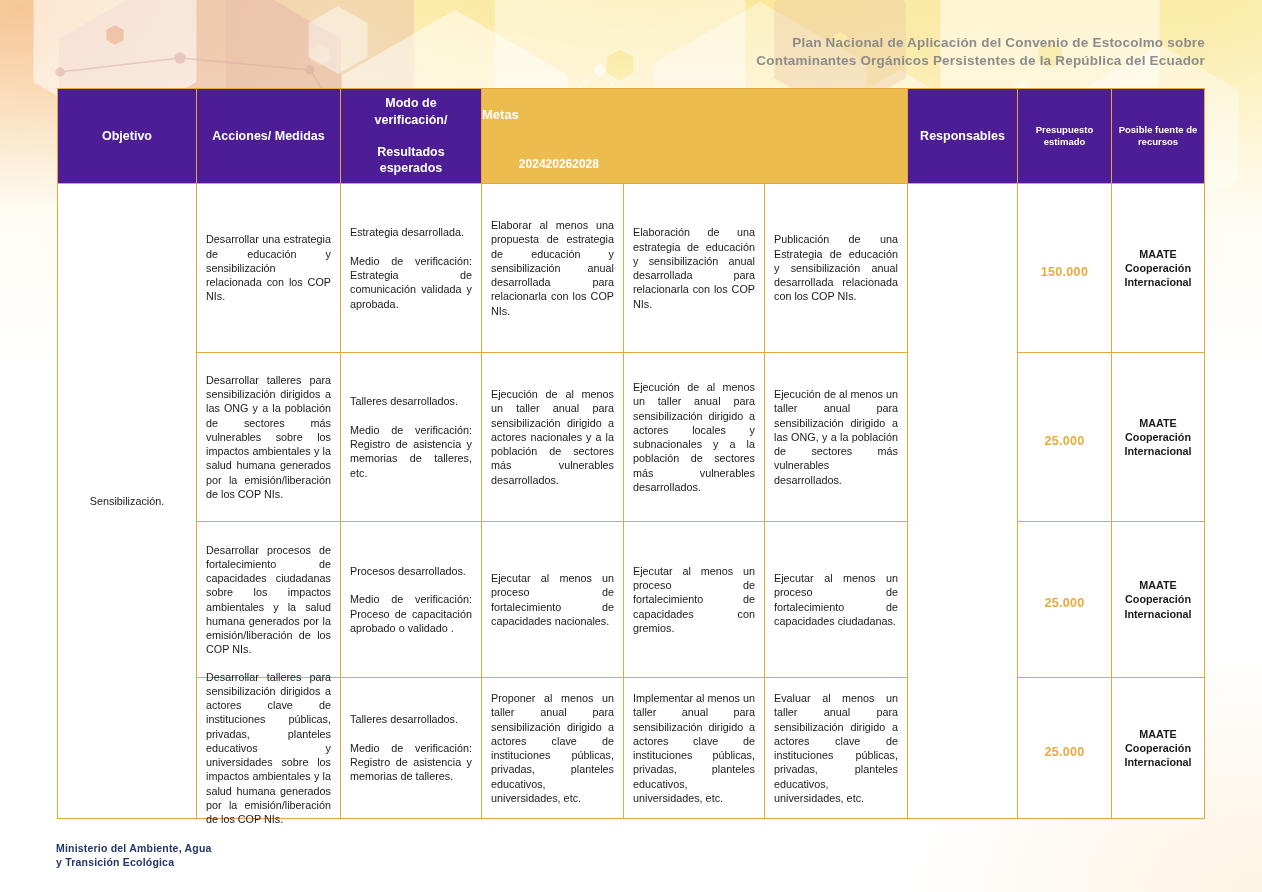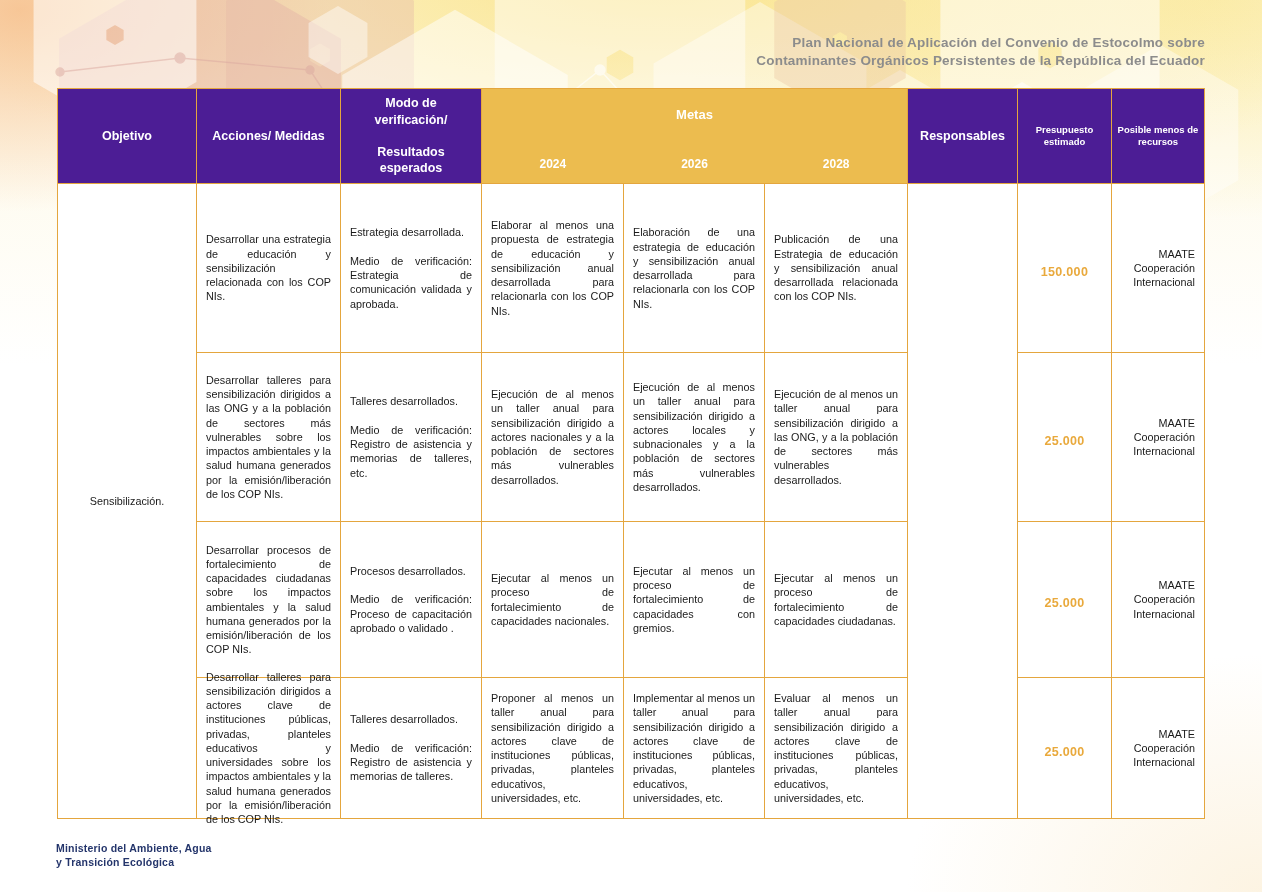--- a/index.html
+++ b/index.html
@@ -47,35 +47,35 @@
   }
   .h{
     background:#4c1d95;color:#ffffff;font-weight:bold;
     display:flex;align-items:center;justify-content:center;
     text-align:center;font-size:12.5px;line-height:1.3;padding:2px 4px;
   }
   .h-small{font-size:9.5px;}
   .h-metas{
     background:#ecbc4f;color:#ffffff;font-weight:bold;
     grid-row:1;grid-column:4/7;
-    display:flex;flex-direction:column;
+    display:flex;
   }
   .metas-title{text-align:center;padding-top:18px;font-size:13px;}
   .metas-years{
     margin-top:auto;display:grid;grid-template-columns:1fr 1fr 1fr;
     padding-bottom:12px;font-size:12px;text-align:center;
   }
   .pre{white-space:pre-line;}
 
   .c{
     background:#ffffff;display:flex;align-items:center;
     padding:8px 9px;font-size:10.8px;line-height:1.32;color:#1a1a1a;
   }
   .c .txt{display:block;width:100%;text-align:justify;}
-  .c .txt-left{display:block;width:100%;text-align:right;white-space:pre-line;}
+  .c .txt-left{display:block;width:100%;text-align:center;white-space:pre-line;font-weight:bold;}
   .c-center{justify-content:center;text-align:center;}
   .budget{
     display:block;width:100%;text-align:center;
     color:#e9a93c;font-weight:bold;font-size:12.5px;letter-spacing:0.3px;margin-top:8px;
   }
 </style>
 </head>
 <body>
 
 <div class="bg-band"></div>
@@ -135,21 +135,21 @@
     <div class="metas-title">Metas</div>
     <div class="metas-years">
       <div>2024</div>
       <div>2026</div>
       <div>2028</div>
     </div>
   </div>
   <div class="h" style="grid-area:1/7">Responsables</div>
   <div class="h h-small pre" style="grid-area:1/8">Presupuesto
 estimado</div>
-  <div class="h h-small pre" style="grid-area:1/9">Posible menos de
+  <div class="h h-small pre" style="grid-area:1/9">Posible fuente de
 recursos</div>
 
   <div class="c c-center" style="grid-area:2/1/6/2">
     <span>Sensibilización.</span>
   </div>
   <div class="c" style="grid-area:2/7/6/8">
     <span></span>
   </div>
 
   <div class="c" style="grid-area:2/2">

